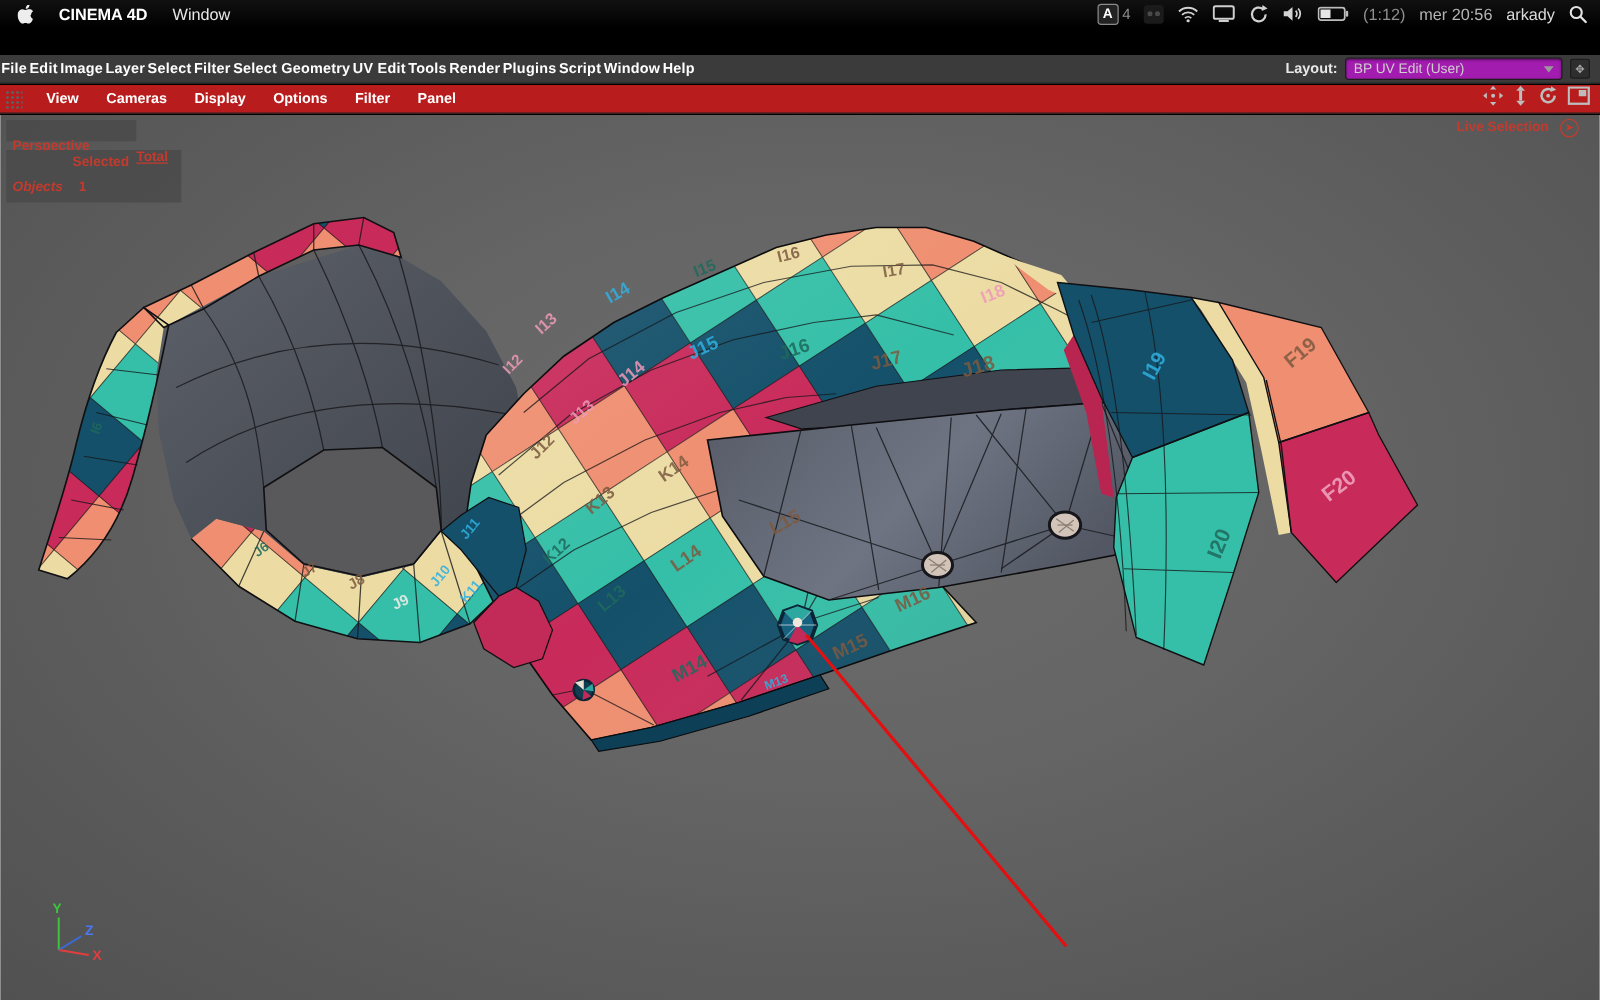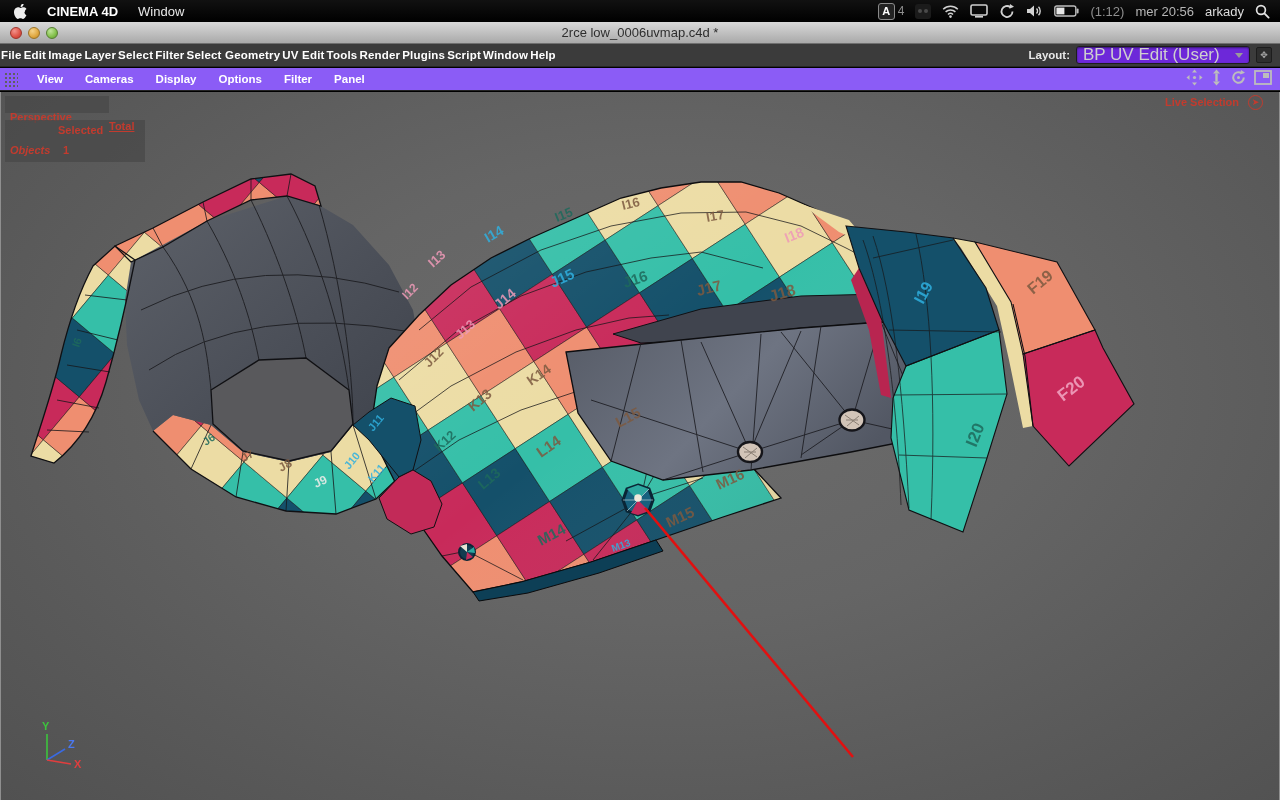--- a/index.html
+++ b/index.html
@@ -30,27 +30,27 @@
   .tl.grn{left:46px;background:radial-gradient(circle at 35% 30%,#c0e49a,#82c04a 60%,#5f9335);border:1px solid #567f31;box-sizing:border-box;}
   .wintitle{position:absolute;left:0;right:0;top:0;height:22px;line-height:22px;text-align:center;
     color:#2e2e2e;font-size:13px;}
   
   .appmenu{position:absolute;left:0;top:44px;width:1280px;height:23px;background:#3b3b3b;
     border-bottom:1px solid #262626;box-sizing:border-box;display:flex;align-items:center;color:#fff;}
   .appmenu .items{display:flex;align-items:center;}
   .appmenu .mi{font-size:11.5px;font-weight:bold;padding:0 1px;letter-spacing:.2px;}
   .layoutwrap{margin-left:auto;display:flex;align-items:center;gap:6px;padding-right:8px;}
   .layoutlabel{font-size:11.5px;font-weight:bold;color:#e8e8e8;margin-left:44px;}
-  .layoutdd{width:160px;height:16px;background:#6d28d9;border:1px solid #1d1d1d;border-radius:3px;
-    display:flex;align-items:center;color:#cfcfcf;font-size:17px;padding:0 6px;box-shadow:inset 0 1px 2px rgba(0,0,0,.5);}
+  .layoutdd{width:160px;height:16px;background:#a21caf;border:1px solid #1d1d1d;border-radius:3px;
+    display:flex;align-items:center;color:#cfcfcf;font-size:11px;padding:0 6px;box-shadow:inset 0 1px 2px rgba(0,0,0,.5);}
   .layoutdd .caret{margin-left:auto;width:0;height:0;border-left:4px solid transparent;border-right:4px solid transparent;border-top:5px solid #9a9a9a;}
   .cornericon{width:14px;height:14px;background:#2e2e2e;border:1px solid #1d1d1d;border-radius:2px;
     color:#aaa;font-size:9px;display:flex;align-items:center;justify-content:center;}
   
-  .vtoolbar{position:absolute;left:0;top:68px;width:1280px;height:23px;background:#8b5cf6;
+  .vtoolbar{position:absolute;left:0;top:68px;width:1280px;height:23px;background:#b91c1c;
     border-bottom:1px solid #232323;box-sizing:border-box;display:flex;align-items:center;color:#fff;}
   .grip{width:14px;height:15px;margin-left:4px;margin-right:8px;
     background-image:radial-gradient(#5f5f5f 1px,transparent 1.2px);background-size:4px 4px;}
   .vtoolbar .mi{font-size:11.5px;font-weight:bold;padding:0 11px;}
   .navicons{margin-left:auto;display:flex;align-items:center;gap:7px;padding-right:8px;}
   
   .viewport{position:absolute;left:0;top:92px;width:1280px;height:708px;box-sizing:border-box;
     background:radial-gradient(ellipse at 52% 42%, #6c6c6c 0%, #656565 40%, #595959 75%, #515151 100%);
     border-left:1px solid #8f8f8f;border-right:1px solid #8f8f8f;}
   .vpsvg{position:absolute;left:0;top:0;}
@@ -135,26 +135,20 @@
       <span class="user">arkady</span>
       <span class="sticon">
         <svg width="15" height="15" viewBox="0 0 15 15">
             <circle cx="6" cy="6" r="4.4" fill="none" stroke="#e2e2e2" stroke-width="1.7"></circle>
             <line x1="9.4" y1="9.4" x2="13.6" y2="13.6" stroke="#e2e2e2" stroke-width="1.9" stroke-linecap="round"></line>
           </svg>
       </span>
     </div>
   </div>
 
-  <div class="titlebar">
-    <span class="tl red"></span>
-    <span class="tl yel"></span>
-    <span class="tl grn"></span>
-    <div class="wintitle">2rce low_0006uvmap.c4d *</div>
-  </div>
 
   <div class="appmenu">
     <div class="items">
       <span class="mi">File</span>
       <span class="mi">Edit</span>
       <span class="mi">Image</span>
       <span class="mi">Layer</span>
       <span class="mi">Select</span>
       <span class="mi">Filter</span>
       <span class="mi">Select Geometry</span>

